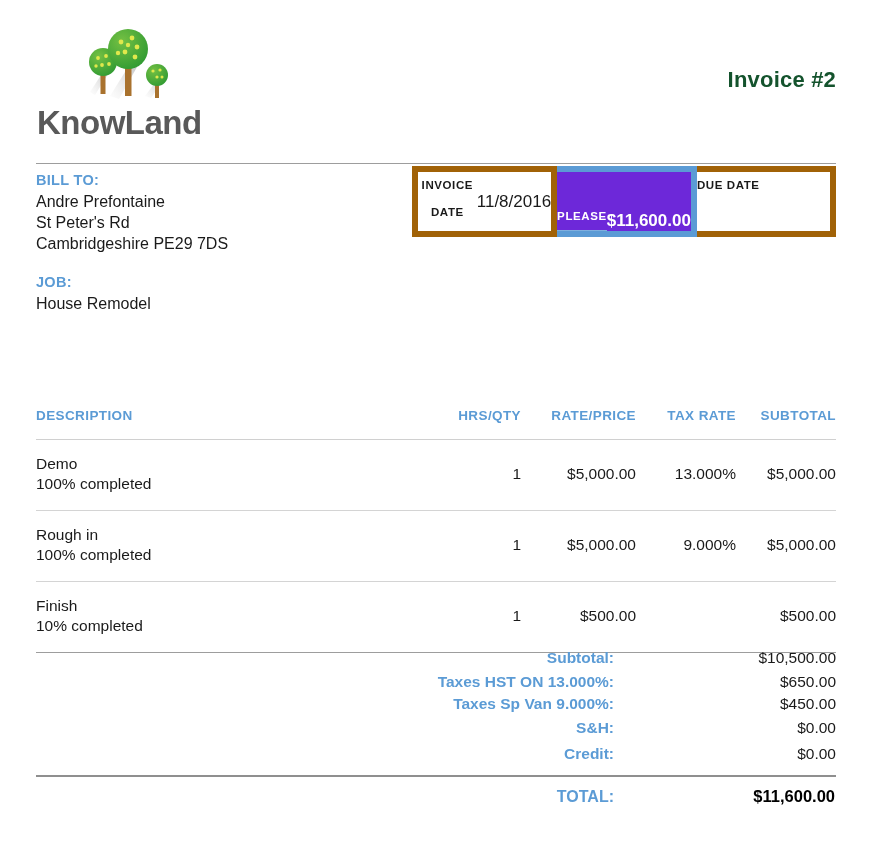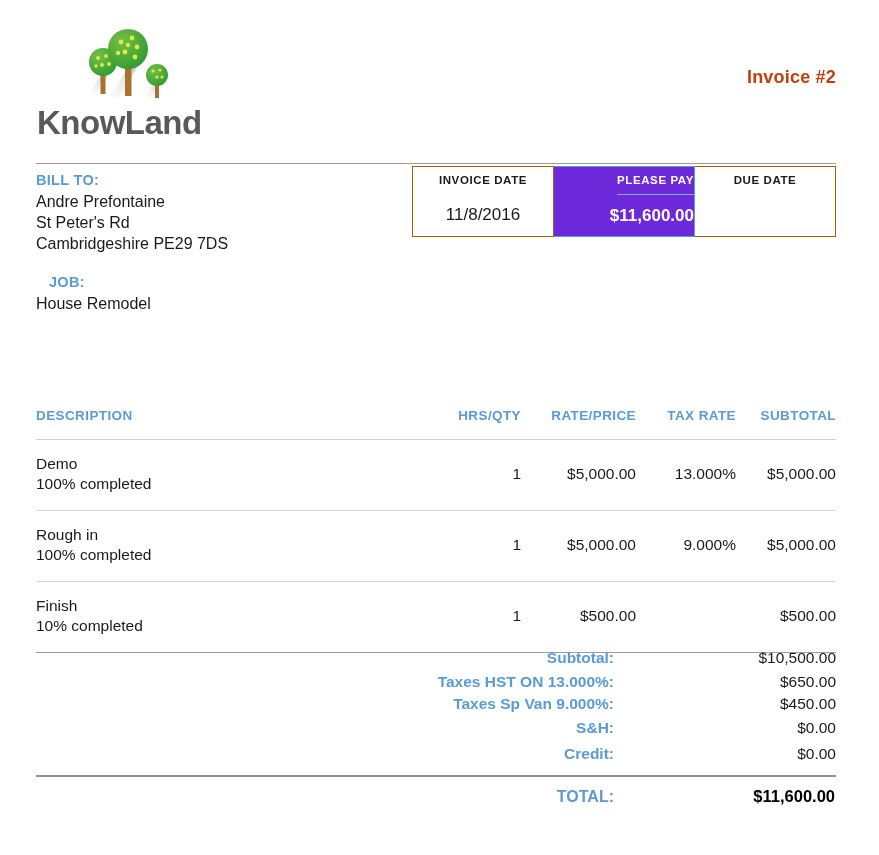--- a/index.html
+++ b/index.html
@@ -53,23 +53,23 @@
     font-size: 33px;
     font-weight: bold;
     letter-spacing: -0.5px;
     color: #595959;
     line-height: 1;
   }
   .invoice-title {
     position: absolute;
     right: 43px;
     top: 67px;
-    font-size: 18px;
-    font-weight: bold;
-    color: #c2410c;
+    font-size: 22px;
+    font-weight: bold;
+    color: #14532d;
     letter-spacing: 0.2px;
     text-align: right;
   }
 
   
   .top-rule {
     position: absolute;
     left: 36px;
     top: 163px;
     width: 800px;
@@ -91,44 +91,43 @@
     letter-spacing: 0.3px;
   }
   .billto .addr {
     font-size: 16px;
     line-height: 21px;
     color: #1a1a1a;
     margin-top: 3px;
   }
   .job-label {
     margin-top: 20px;
-    margin-left: 13px;
   }
   .job-value {
     font-size: 16px;
     line-height: 21px;
     margin-top: 3px;
   }
 
   
   .paybox {
     position: absolute;
     left: 412px;
     top: 166px;
     width: 424px;
     height: 71px;
     display: flex;
     box-sizing: border-box;
   }
   .paycell {
     flex: 1 1 0;
     box-sizing: border-box;
-    border: 1px solid #a16207;
+    border: 6px solid #a16207;
     display: flex;
-    flex-direction: column;
+    flex-direction: row;
   }
   .paycell + .paycell { border-left: none; }
   .paycell .ph {
     height: 27px;
     line-height: 27px;
     text-align: center;
     font-size: 11.5px;
     font-weight: bold;
     letter-spacing: 0.6px;
   }

